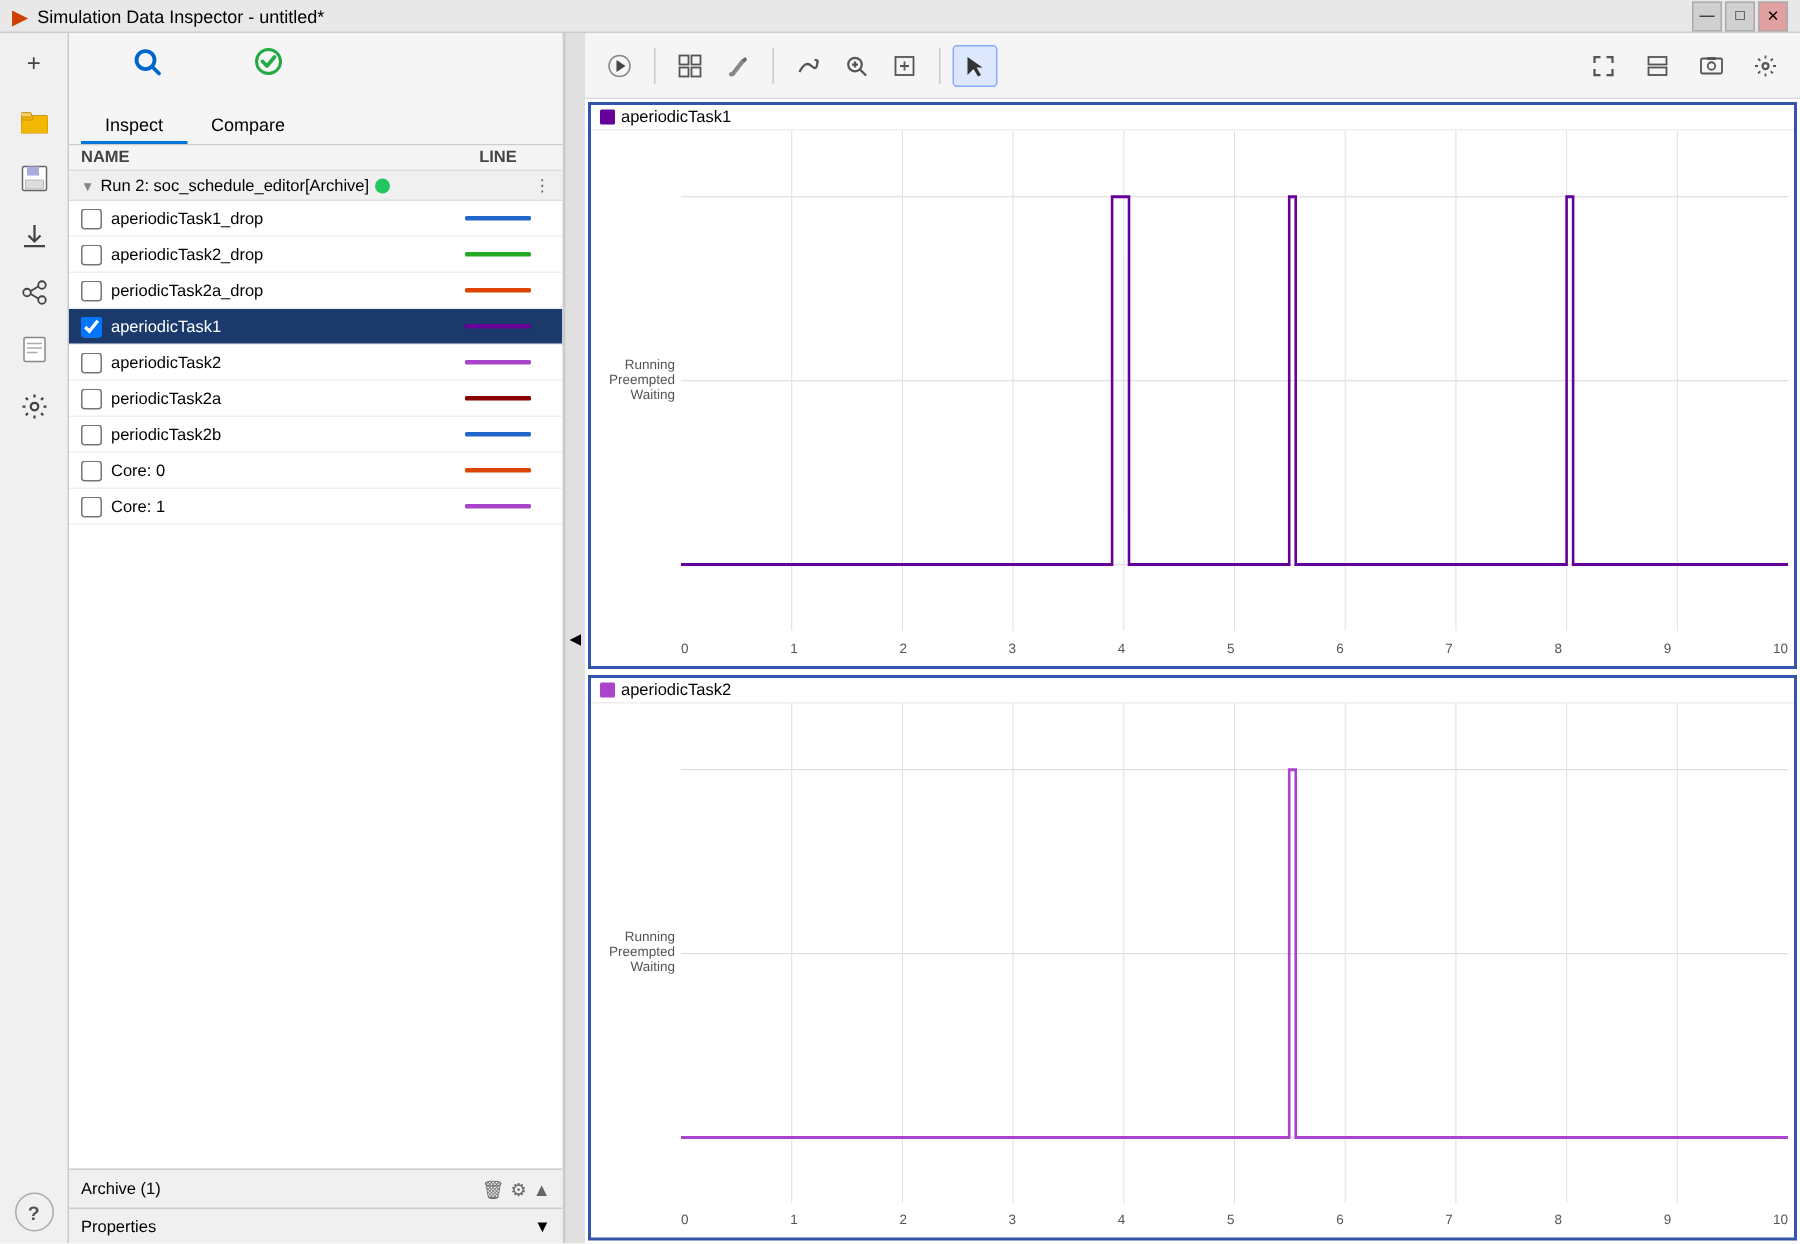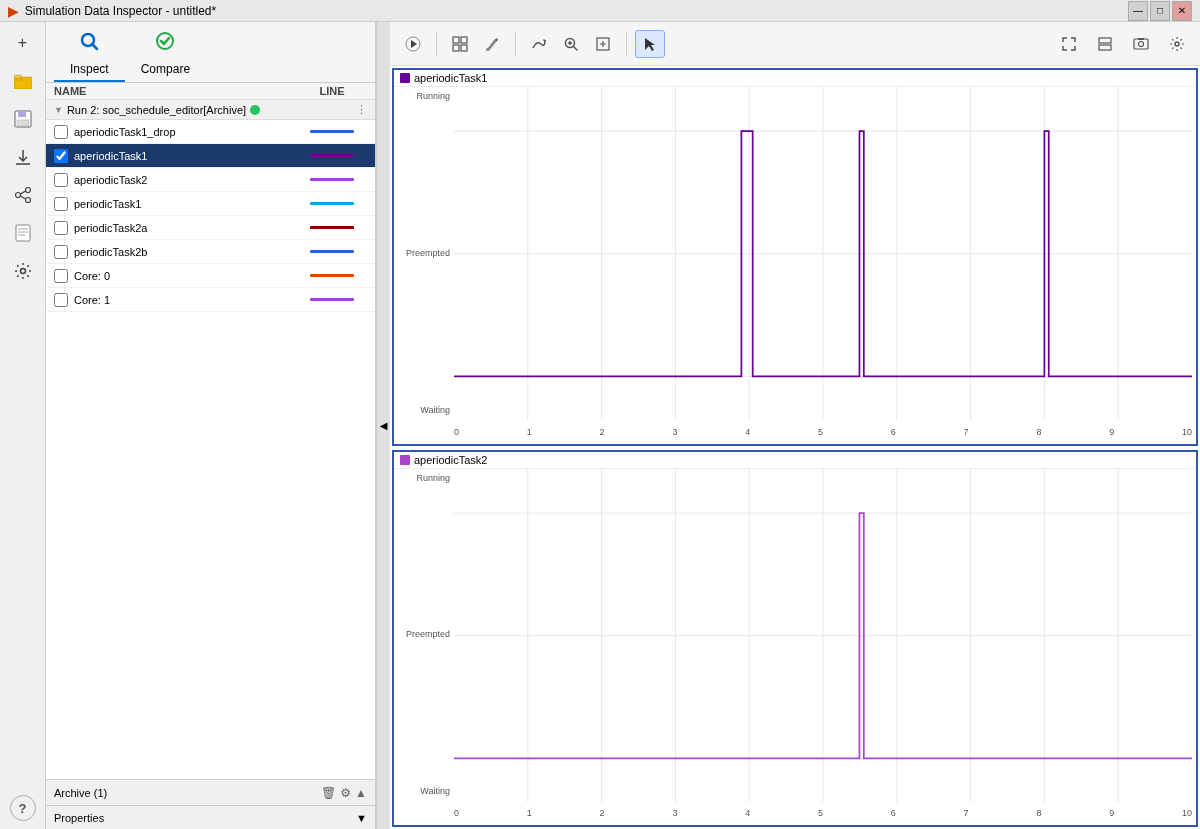--- a/index.html
+++ b/index.html
@@ -56,26 +56,26 @@
     }
     
     .panel-tabs {
       display: flex;
       background: #f5f5f5;
       border-bottom: 1px solid #ccc;
       padding: 4px 8px 0;
       gap: 0;
     }
     .tab-item {
-      display: flex; flex-direction: column; align-items: center;
+      display: flex; flex-direction: column; align-items: flex-end;
       padding: 4px 16px;
       cursor: pointer;
       font-size: 12px;
       border-bottom: 2px solid transparent;
-      gap: 5px;
+      gap: 19px;
     }
     .tab-item.active { border-bottom: 2px solid #0076d6; }
     .tab-icon { font-size: 18px; }
     
     .panel-collapse-btn {
       width: 14px;
       background: #e0e0e0;
       border-left: 1px solid #ccc;
       cursor: pointer;
       display: flex; align-items: center; justify-content: center;
@@ -217,21 +217,21 @@
     svg.chart-svg { position: absolute; top: 0; left: 0; width: 100%; height: 100%; }
     
     .y-labels {
       position: absolute;
       left: 0;
       top: 0;
       bottom: 20px;
       width: 60px;
       display: flex;
       flex-direction: column;
-      justify-content: space-between;
+      justify-content: center;
       align-items: flex-end;
       padding: 4px 4px 4px 0;
       font-size: 9px;
       color: #555;
     }
     
     .x-labels {
       position: absolute;
       bottom: 2px;
       left: 60px;
@@ -345,39 +345,46 @@
         </div>
 
         <div id="signal-rows-container">
             <div class="signal-row">
               <input type="checkbox" class="signal-checkbox" style="">
               <span class="signal-name">aperiodicTask1_drop</span>
               <div class="signal-line">
                 <div class="line-sample" style="background: rgb(34, 102, 204);"></div>
               </div>
             </div>
+            <div class="signal-row">
+              <input type="checkbox" class="signal-checkbox" style="">
+              <span class="signal-name">aperiodicTask2_drop</span>
+              <div class="signal-line">
+                <div class="line-sample" style="background: rgb(34, 170, 34);"></div>
+              </div>
+            </div>
+            <div class="signal-row">
+              <input type="checkbox" class="signal-checkbox" style="">
+              <span class="signal-name">periodicTask2a_drop</span>
+              <div class="signal-line">
+                <div class="line-sample" style="background: rgb(221, 68, 0);"></div>
+              </div>
+            </div>
             <div class="signal-row selected">
               <input type="checkbox" class="signal-checkbox" checked="" style="">
               <span class="signal-name">aperiodicTask1</span>
               <div class="signal-line">
                 <div class="line-sample" style="background: rgb(102, 0, 153);"></div>
               </div>
             </div>
             <div class="signal-row">
               <input type="checkbox" class="signal-checkbox" style="">
               <span class="signal-name">aperiodicTask2</span>
               <div class="signal-line">
                 <div class="line-sample" style="background: rgb(170, 68, 204);"></div>
-              </div>
-            </div>
-            <div class="signal-row">
-              <input type="checkbox" class="signal-checkbox" style="">
-              <span class="signal-name">periodicTask1</span>
-              <div class="signal-line">
-                <div class="line-sample" style="background: rgb(0, 170, 221);"></div>
               </div>
             </div>
             <div class="signal-row">
               <input type="checkbox" class="signal-checkbox" style="">
               <span class="signal-name">periodicTask2a</span>
               <div class="signal-line">
                 <div class="line-sample" style="background: rgb(136, 0, 0);"></div>
               </div>
             </div>
             <div class="signal-row">

